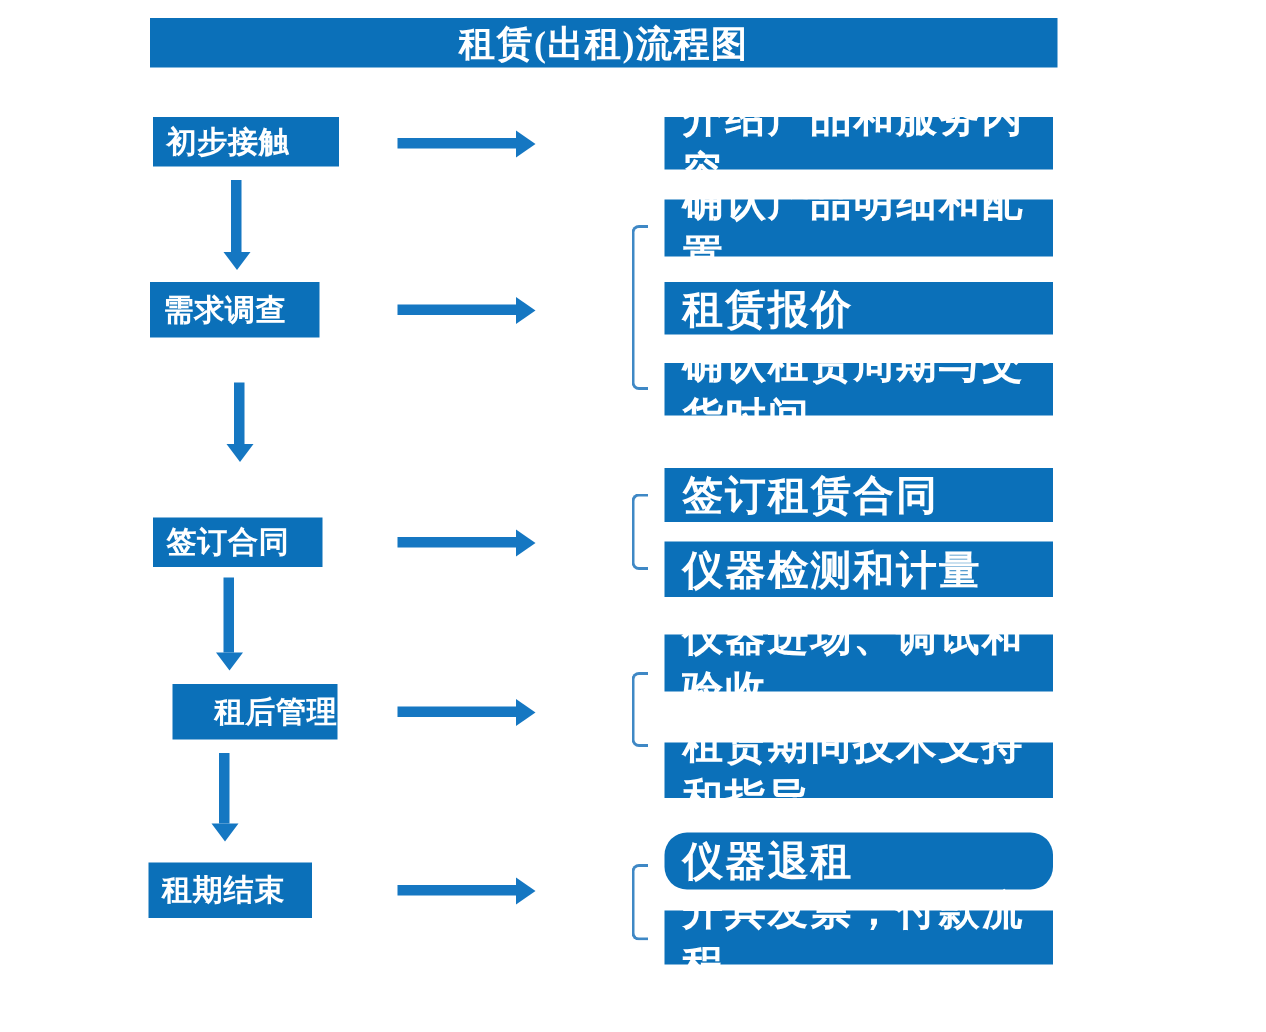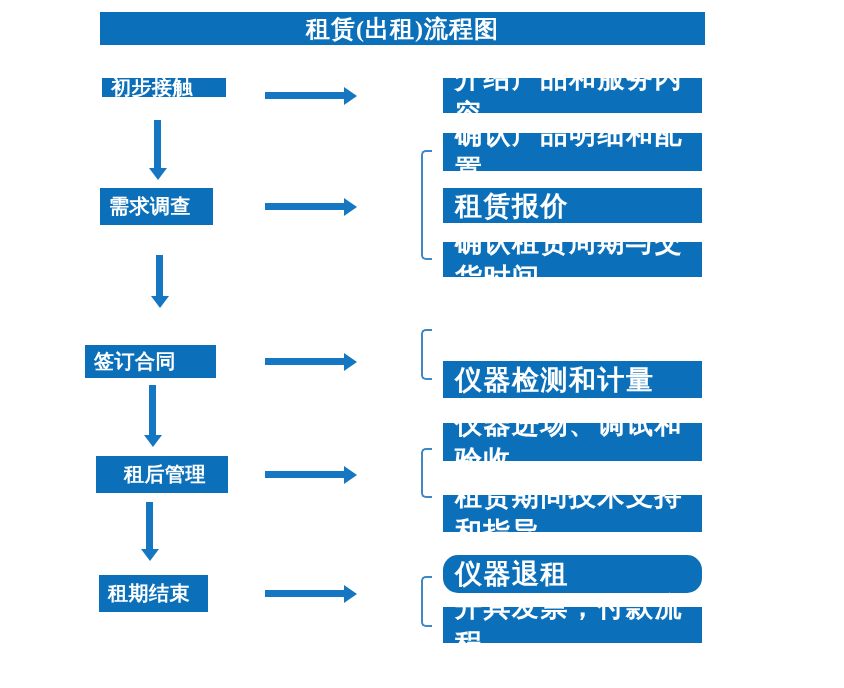--- a/index.html
+++ b/index.html
@@ -25,24 +25,24 @@
     justify-content: center;
     font-size: 24px;
     letter-spacing: 1px;
   }
   .step {
     left: 100px; width: 118px;
     padding-left: 9px;
     font-size: 20px;
     letter-spacing: 0.5px;
   }
-  .s1 { left:102px; top:78px;  width:124px; height:19px; }
+  .s1 { left:102px; top:78px;  width:124px; height:33px; }
   .s2 { left:100px; top:188px; width:113px; height:37px; }
-  .s3 { left:85px; top:345px; width:131px; height:33px;text-align:right; }
-  .s4 { left:96px; top:456px; width:132px; height:37px;padding-left:28px; }
+  .s3 { left:102px; top:345px; width:113px; height:33px;text-align:right; }
+  .s4 { left:115px; top:456px; width:110px; height:37px;padding-left:28px; }
   .s5 { left:99px;  top:575px; width:109px; height:37px; }
   .out {
     left: 443px; width: 259px;
     padding-left: 12px;
     font-size: 27px;
     letter-spacing: 1.5px;
   }
   .r11 { top:78px;  height:35px; }
   .r21 { top:133px; height:38px; }
   .r22 { top:188px; height:35px;text-align:right; }
@@ -157,19 +157,20 @@
 
   <div class="bracket k2"></div>
   <div class="bracket k3"></div>
   <div class="bracket k4"></div>
   <div class="bracket k5"></div>
 
   <div class="box out r11">介绍产品和服务内容</div>
   <div class="box out r21">确认产品明细和配置</div>
   <div class="box out r22">租赁报价</div>
   <div class="box out r23">确认租赁周期与交货时间</div>
+  <div class="box out r31">签订租赁合同</div>
   <div class="box out r32">仪器检测和计量</div>
   <div class="box out r41">仪器进场、调试和验收</div>
   <div class="box out r42">租赁期间技术支持和指导</div>
   <div class="box out r51">仪器退租</div>
   <div class="box out r52">开具发票，付款流程</div>
 
 </div>
 
 </body></html>

